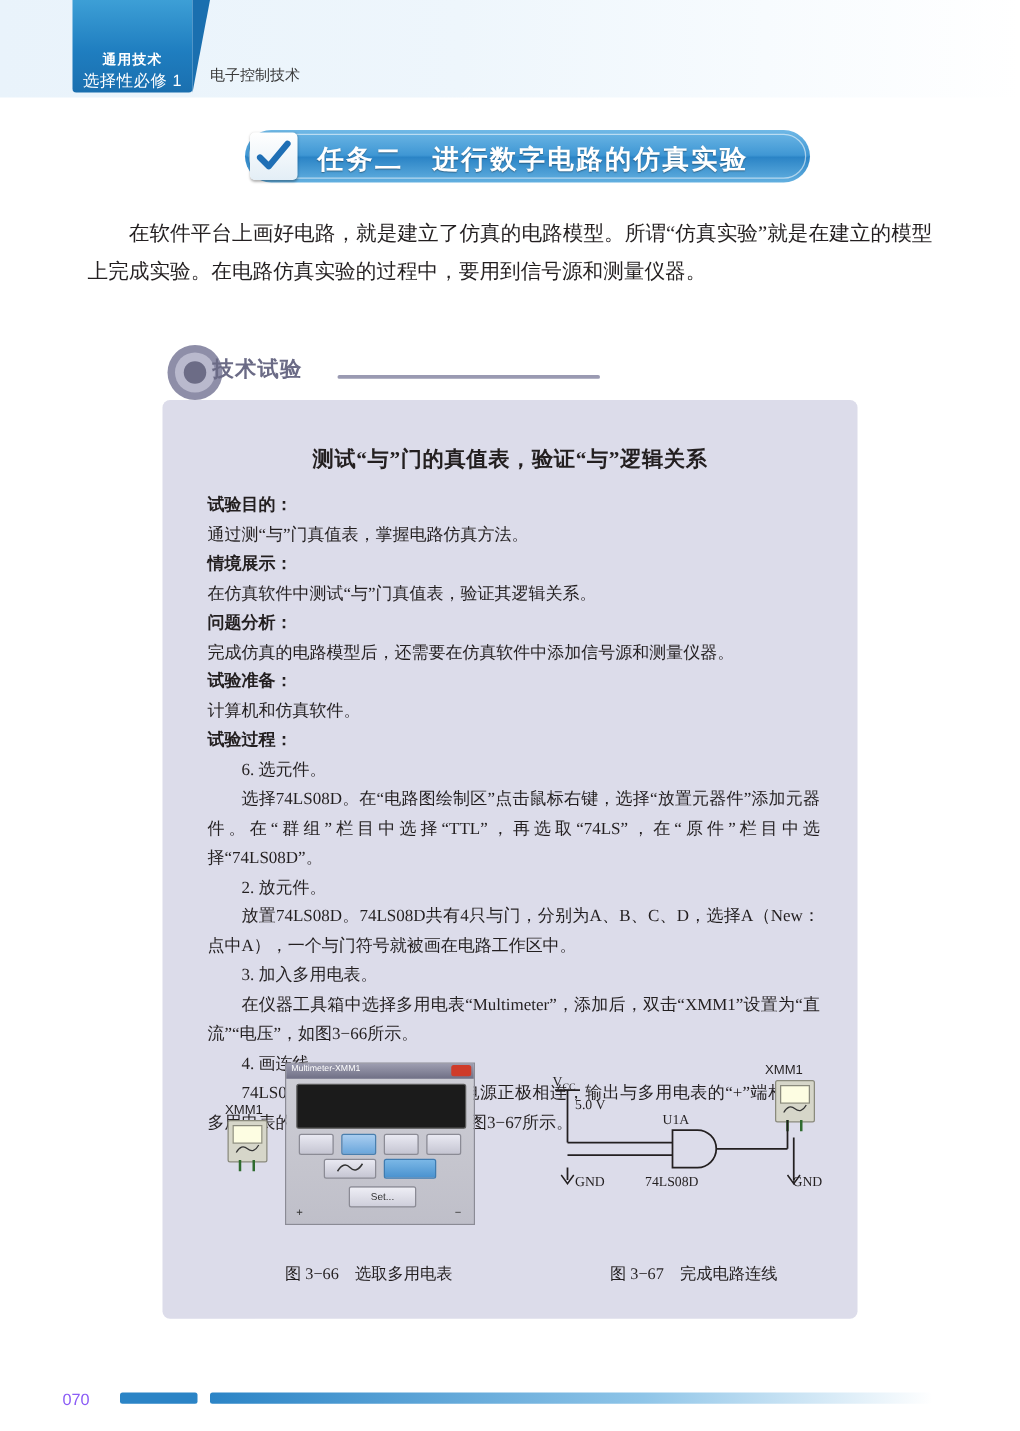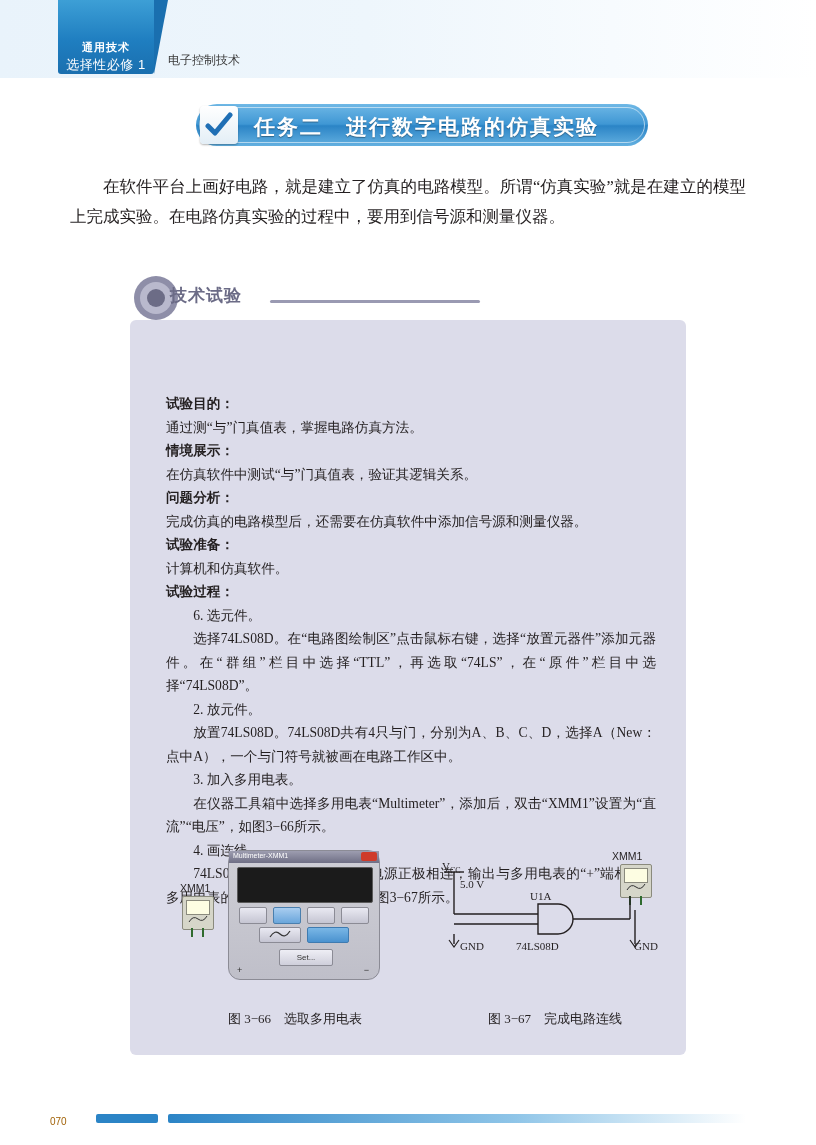--- a/index.html
+++ b/index.html
@@ -302,21 +302,21 @@
     top: 31px;
   }
   .meter {
     position: absolute;
     left: 58px;
     top: 2px;
     width: 150px;
     height: 128px;
     background: linear-gradient(to bottom, #cfcfd6 0%, #bfbfc9 100%);
     border: 1px solid #8b8b95;
-    border-radius: 12px;
+    border-radius: 0;
   }
   .meter-title {
     position: absolute;
     top: 1px;
     left: 4px;
     font-family: "Liberation Sans", sans-serif;
     font-size: 7px;
     color: #ffffff;
   }
   .meter-titlebar {
@@ -471,22 +471,22 @@
     width: 578px;
     height: 9px;
     background: linear-gradient(to right, #2b84c6 0%, #8fc5e8 60%, #ffffff 100%);
     border-radius: 2px;
   }
   .footer-page {
     position: absolute;
     bottom: 18px;
     left: 50px;
     font-family: "Liberation Sans", sans-serif;
-    font-size: 10px;
-    color: #a16207;
+    font-size: 13px;
+    color: #8b5cf6;
   }
   .footer-sep {
     position: absolute;
     bottom: 22px;
     left: 160px;
     width: 4px;
     height: 9px;
     background: #ffffff;
   }
 </style>
@@ -520,20 +520,21 @@
     <div class="exp-gear-outer"></div>
     <div class="exp-gear-mid"></div>
     <div class="exp-gear-inner"></div>
   </div>
   <div class="exp-tab-label">技术试验</div>
   <div class="exp-tab-rule"></div>
 </div>
 
 <div class="exp-box">
 
+  <div class="exp-title">测试“与”门的真值表，验证“与”逻辑关系</div>
 
   <div class="exp-body">
     <p class="lbl">试验目的：</p>
     <p>通过测“与”门真值表，掌握电路仿真方法。</p>
     <p class="lbl">情境展示：</p>
     <p>在仿真软件中测试“与”门真值表，验证其逻辑关系。</p>
     <p class="lbl">问题分析：</p>
     <p>完成仿真的电路模型后，还需要在仿真软件中添加信号源和测量仪器。</p>
     <p class="lbl">试验准备：</p>
     <p>计算机和仿真软件。</p>

